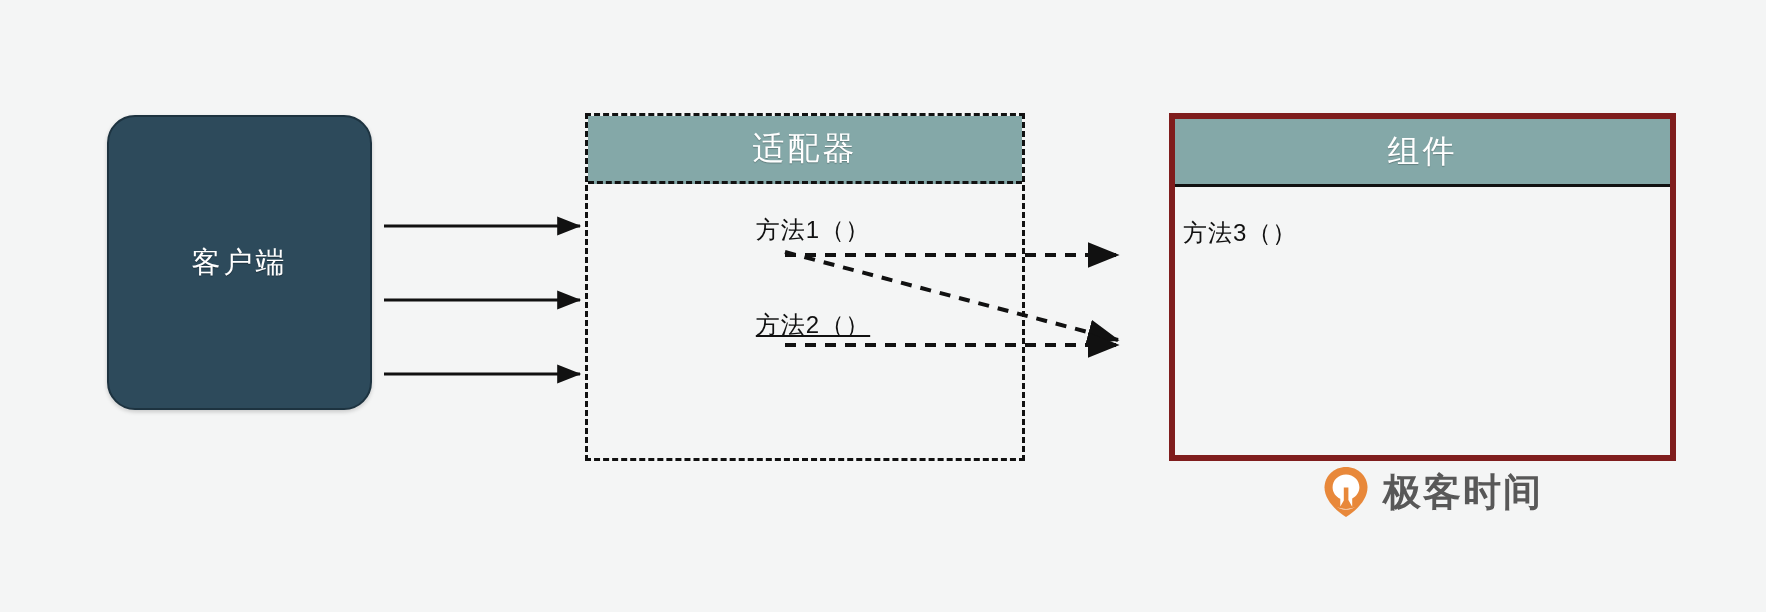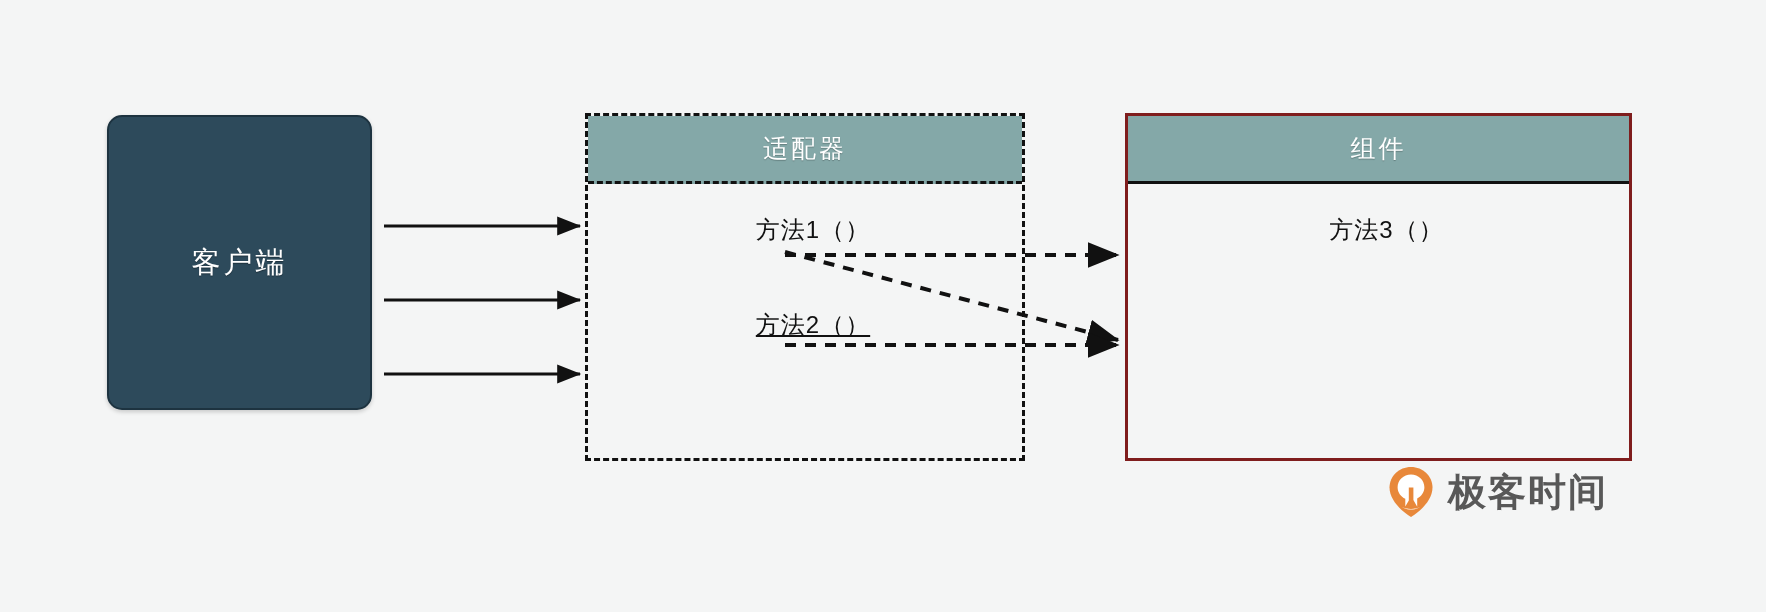--- a/index.html
+++ b/index.html
@@ -23,21 +23,21 @@
 
   
   .client-box {
     position: absolute;
     left: 107px;
     top: 115px;
     width: 265px;
     height: 295px;
     background: #2d4a5b;
     border: 2px solid #1d3340;
-    border-radius: 15px;
+    border-radius: 28px;
     box-shadow: 0 2px 4px rgba(0,0,0,0.18);
     display: flex;
     align-items: center;
     justify-content: center;
     box-sizing: border-box;
   }
   .client-label {
     color: #ffffff;
     font-size: 29px;
     letter-spacing: 3px;
@@ -48,77 +48,78 @@
   
   .uml-box {
     position: absolute;
     box-sizing: border-box;
     background: #f4f5f5;
   }
   .uml-box.dashed {
     border: 3px dashed #111111;
   }
   .uml-box.solid {
-    border: 3px solid #7f1d1d;
+    border: 6px solid #7f1d1d;
+    margin-left: 44px;
   }
   .uml-header {
     height: 68px;
     background: #84a8a8;
     display: flex;
     align-items: center;
     justify-content: center;
     box-sizing: border-box;
   }
   .uml-box.dashed .uml-header {
     border-bottom: 3px dashed #111111;
   }
   .uml-box.solid .uml-header {
     border-bottom: 3px solid #111111;
   }
   .uml-title {
     color: #ffffff;
-    font-size: 25px;
+    font-size: 32px;
     letter-spacing: 3px;
     text-shadow: 0 1px 1px rgba(0,0,0,0.25);
   }
   .uml-body {
     position: relative;
     height: calc(100% - 68px);
     box-sizing: border-box;
   }
   .uml-method {
     position: absolute;
     left: 8px;
     width: 100%;
     text-align: center;
     color: #111111;
     font-size: 24px;
     letter-spacing: 1px;
     white-space: nowrap;
   }
   
   .adapter-method { text-align: center; padding-right: 60px; }
-  .component-method { text-align: center; padding-right: 0px; }
+  .component-method { text-align: left; padding-right: 0px; }
 
   .adapter-box { left: 585px; top: 113px; width: 440px; height: 348px; }
   .component-box { left: 1125px; top: 113px; width: 507px; height: 348px; }
 
   
   #arrows {
     position: absolute;
     left: 0; top: 0;
     width: 1766px;
     height: 612px;
     pointer-events: none;
   }
 
   
   .brand {
     position: absolute;
-    left: 1388px;
+    left: 1323px;
     top: 466px;
     display: flex;
     align-items: center;
     gap: 14px;
   }
   .brand-mark {
     width: 46px;
     height: 52px;
     flex: 0 0 auto;
   }

